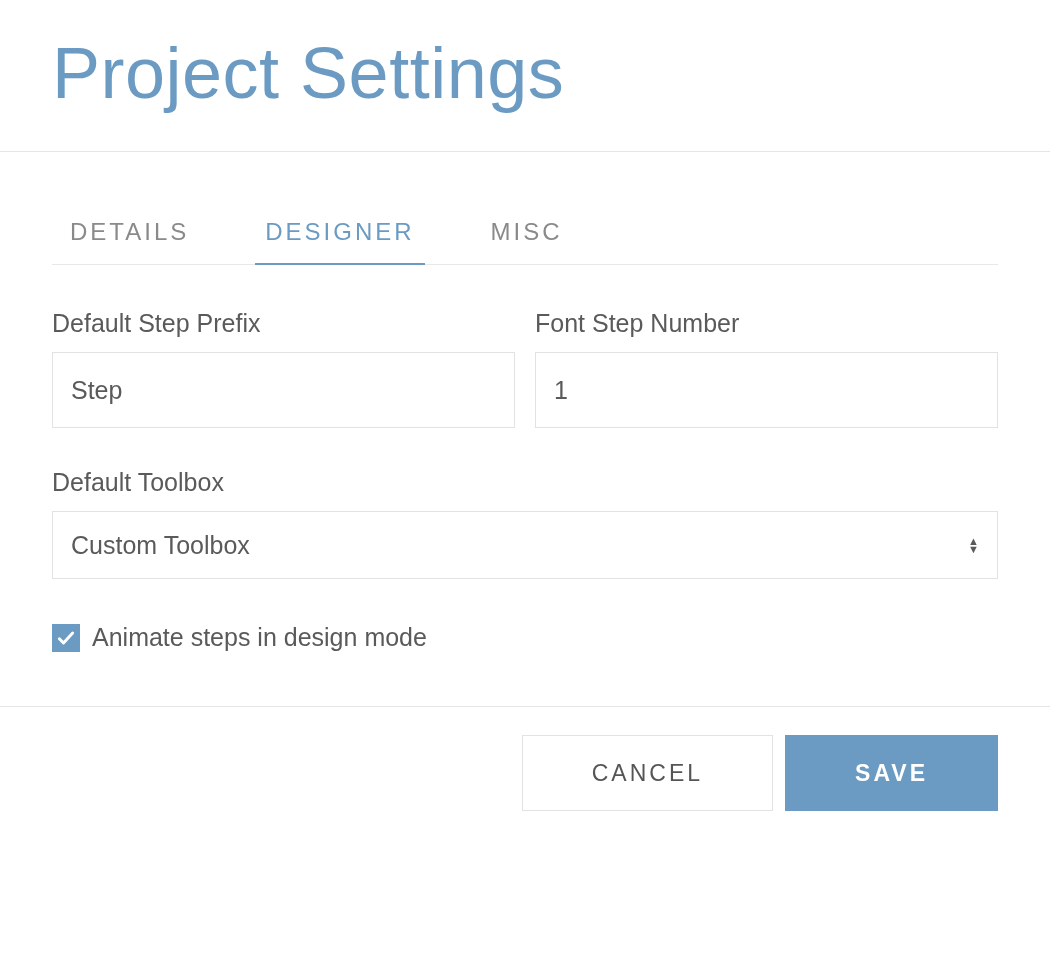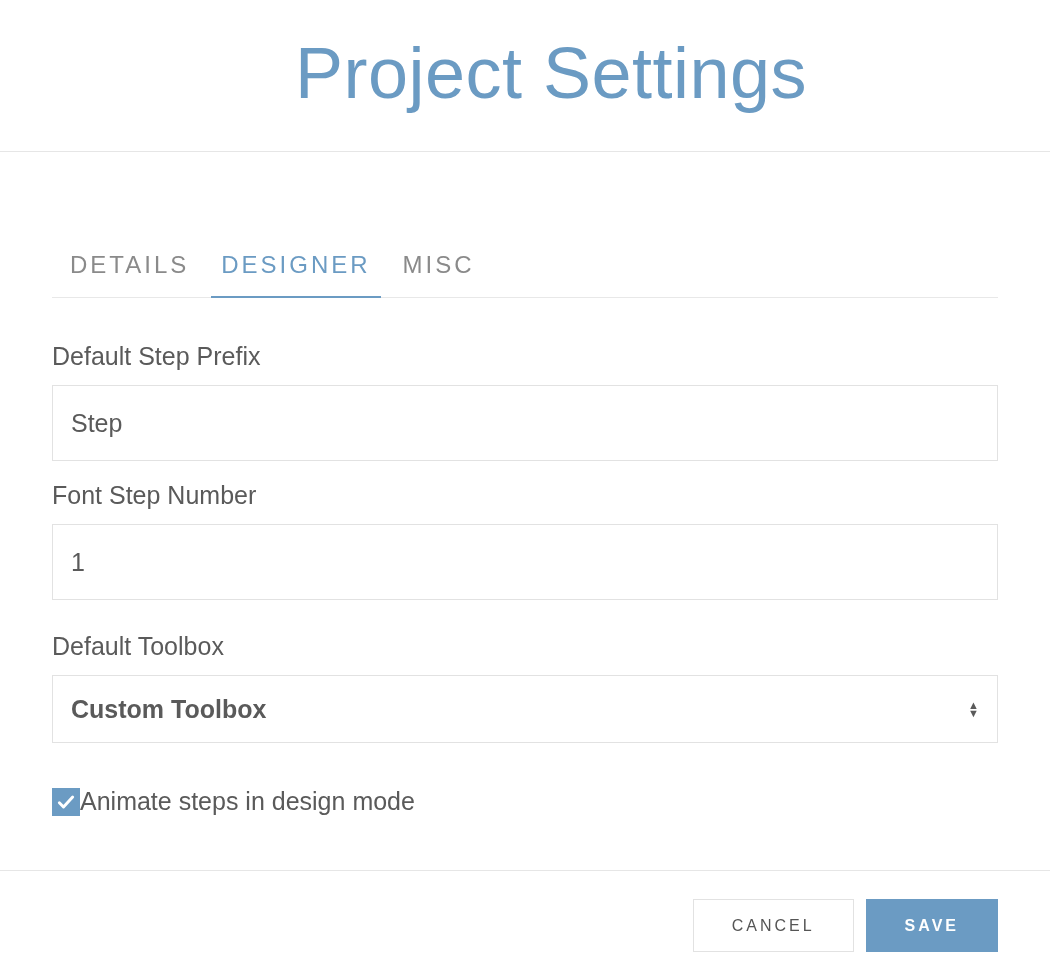--- a/index.html
+++ b/index.html
@@ -4,34 +4,33 @@
   <style>
     * { box-sizing: border-box; margin: 0; padding: 0; }
     html, body { width: 1050px; height: 962px; background: #ffffff; font-family: "Segoe UI", "Helvetica Neue", Arial, sans-serif; color: #4a4a4a; }
     .page-title {
       font-size: 72px;
       font-weight: 400;
       color: #6b9bc3;
       letter-spacing: 0.5px;
       padding: 34px 0 0 52px;
       line-height: 1.1;
-      text-align: center;
     }
     .title-divider {
       border: none;
       border-top: 1px solid #e6e6e6;
       margin-top: 38px;
     }
     .content {
       padding: 0 52px;
     }
     .tabs {
       display: flex;
-      gap: 32px;
-      margin-top: 93px;
+      gap: 76px;
+      margin-top: 60px;
       border-bottom: 1px solid #e8e8e8;
       padding-left: 18px;
     }
     .tab {
       font-size: 24px;
       letter-spacing: 3px;
       color: #8a8a8a;
       padding: 6px 0 18px 0;
       cursor: pointer;
       position: relative;
@@ -44,70 +43,68 @@
       content:"";
       position:absolute;
       left:-10px; right:-10px; bottom:-1px;
       height:2px;
       background:#6b9bc3;
     }
     .form-row {
       display: flex;
       gap: 20px;
       margin-top: 44px;
-      flex-direction: column;
     }
     .form-col { flex: 1; }
     .label {
       font-size: 25px;
       color: #5a5a5a;
       margin-bottom: 14px;
       display: block;
     }
     .text-input {
       width: 100%;
       height: 76px;
       border: 1px solid #e2e2e2;
       font-size: 25px;
       color: #5a5a5a;
       padding: 0 18px;
       background: #fff;
       outline: none;
       font-family: inherit;
     }
     .form-group {
-      margin-top: 32px;
+      margin-top: 40px;
     }
     .select-wrap {
       position: relative;
       width: 100%;
       height: 68px;
       border: 1px solid #e2e2e2;
       display: flex;
       align-items: center;
       padding: 0 18px;
       cursor: pointer;
     }
     .select-value {
       font-size: 25px;
       color: #5a5a5a;
       flex: 1;
-      font-weight: bold;
     }
     .select-arrows {
       display: flex;
       flex-direction: column;
       line-height: 8px;
       font-size: 11px;
       color: #5a5a5a;
     }
     .checkbox-row {
       display: flex;
       align-items: center;
-      gap: 0;
+      gap: 12px;
       margin-top: 44px;
     }
     .checkbox {
       width: 28px;
       height: 28px;
       background: #6b9bc3;
       display: flex;
       align-items: center;
       justify-content: center;
       cursor: pointer;
@@ -124,23 +121,23 @@
       border-top: 1px solid #e6e6e6;
       margin-top: 54px;
     }
     .footer {
       display: flex;
       justify-content: flex-end;
       gap: 12px;
       padding: 28px 52px 0 52px;
     }
     .btn {
-      height: 53px;
-      padding: 0 38px;
-      font-size: 16px;
+      height: 76px;
+      padding: 0 69px;
+      font-size: 23px;
       letter-spacing: 3px;
       cursor: pointer;
       border: 1px solid #e2e2e2;
       background: #fff;
       color: #555;
       font-family: inherit;
     }
     .btn.primary {
       background: #6b9bc3;
       color: #fff;

